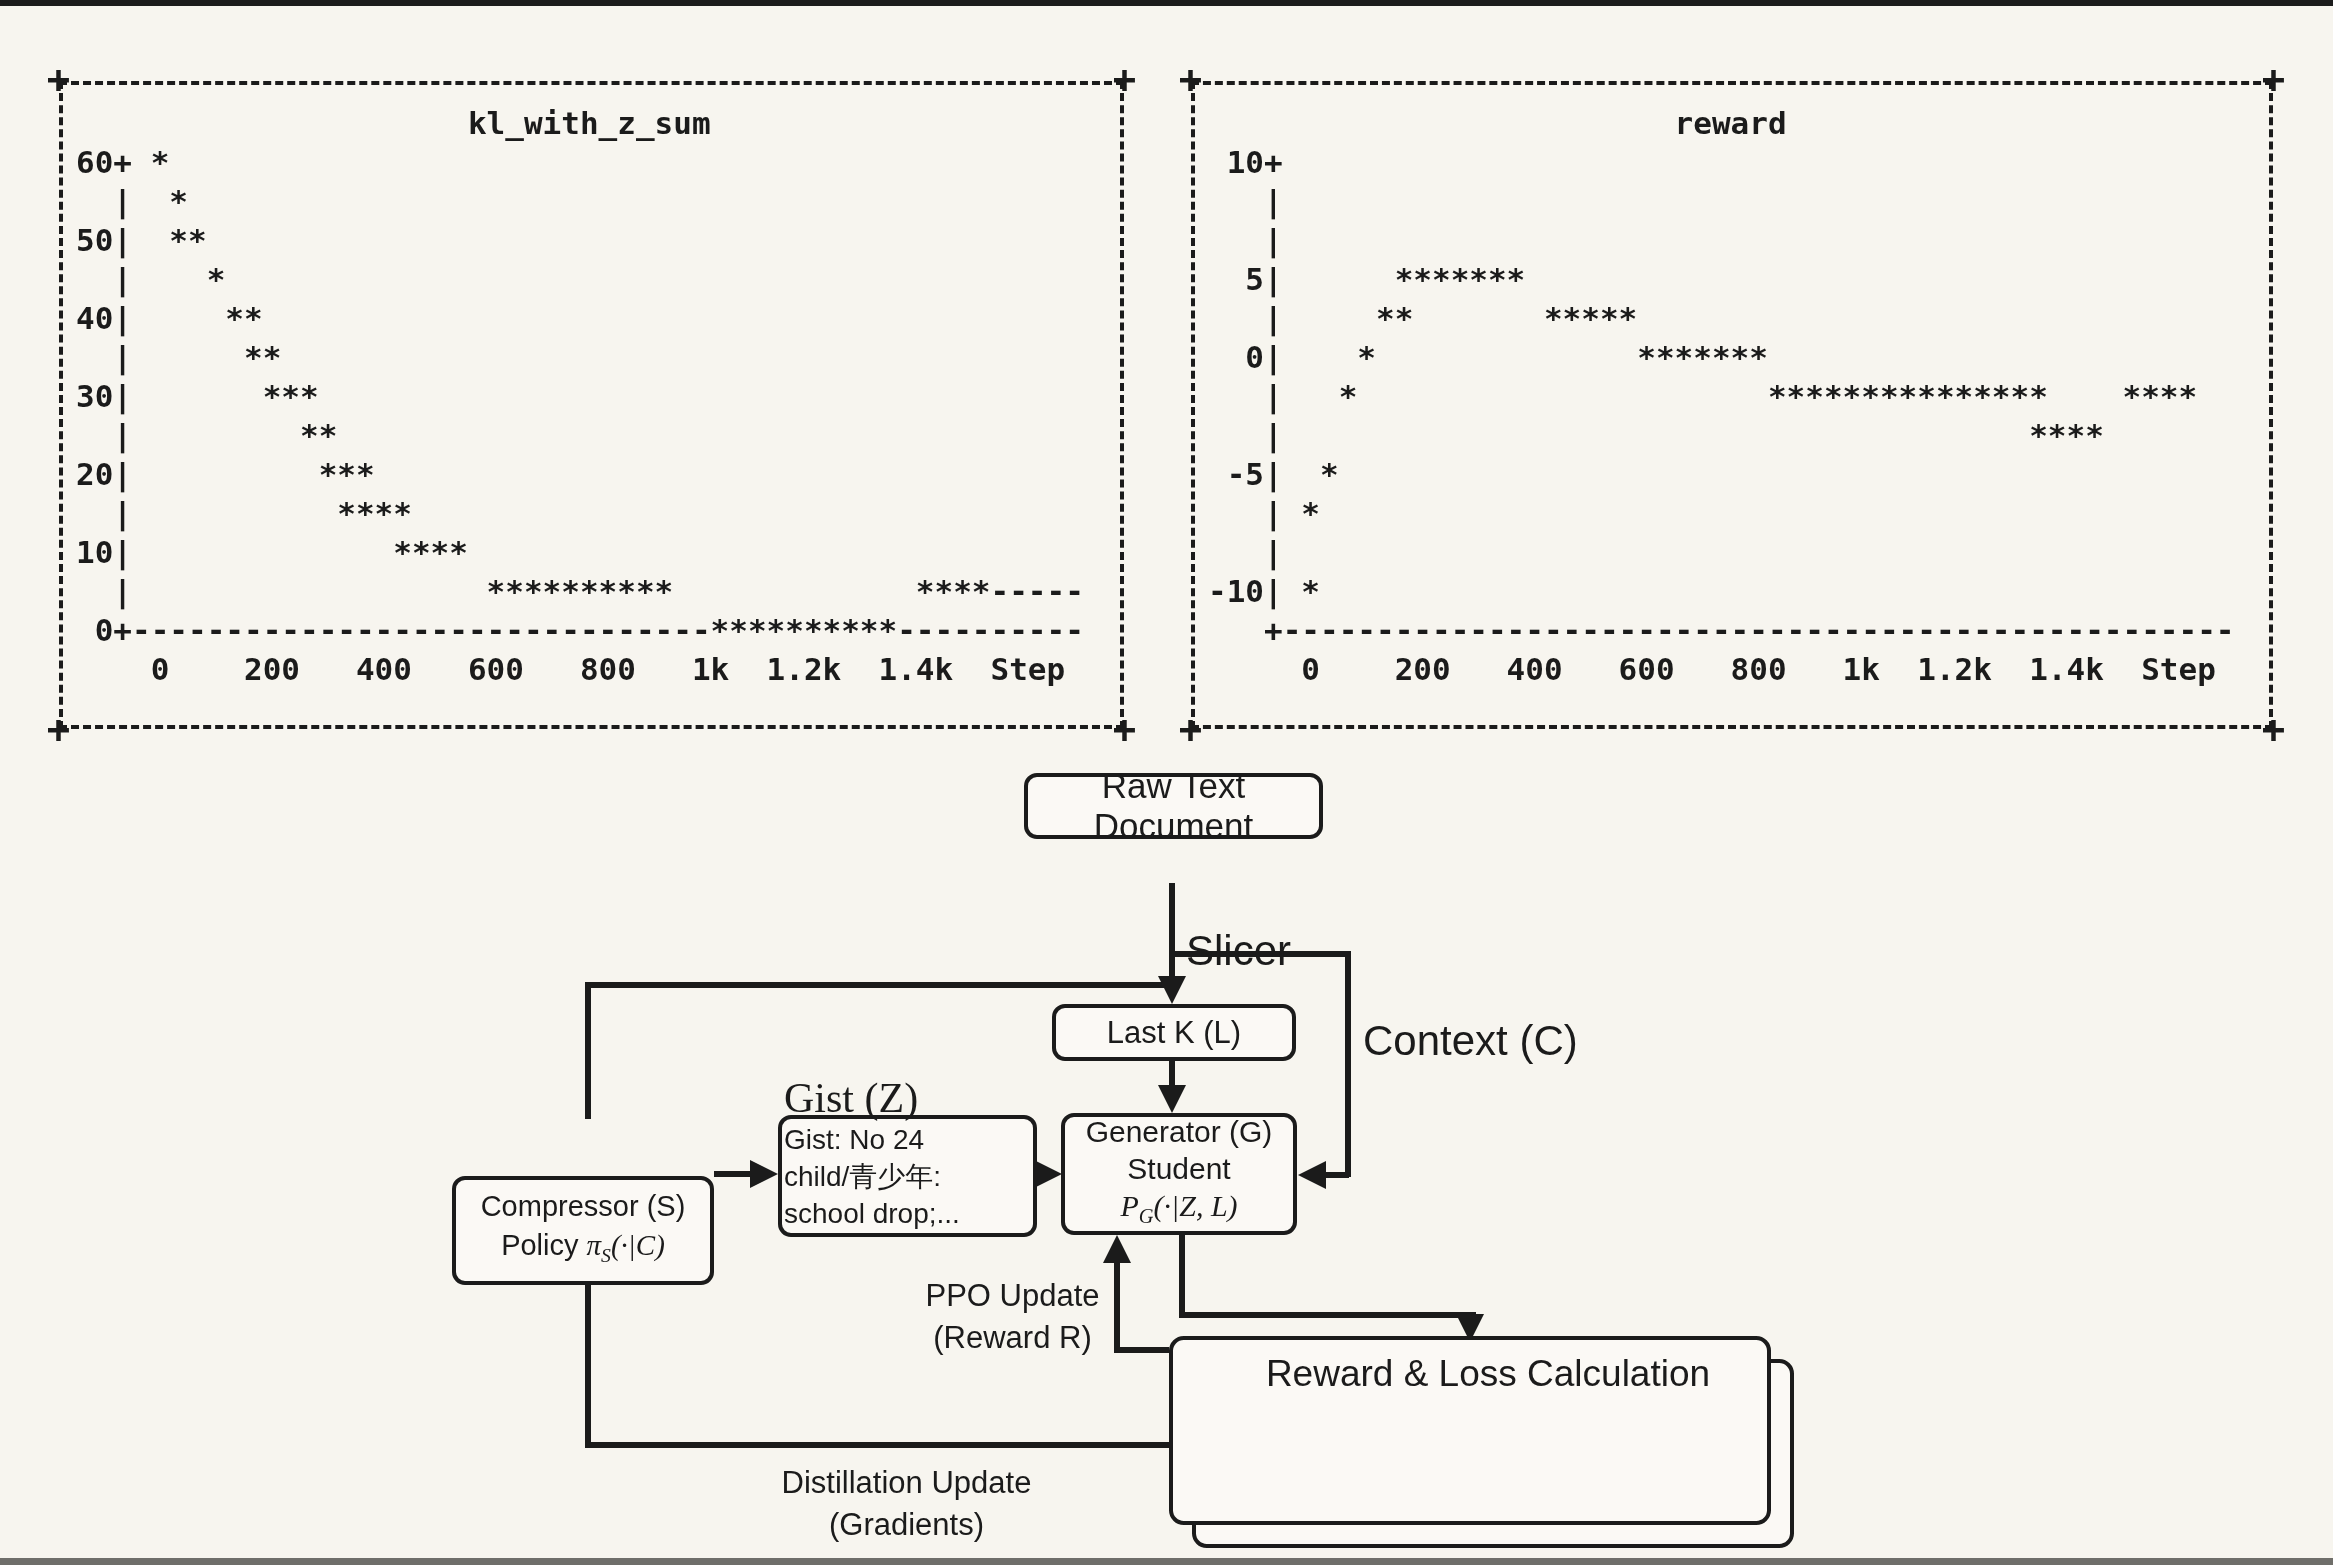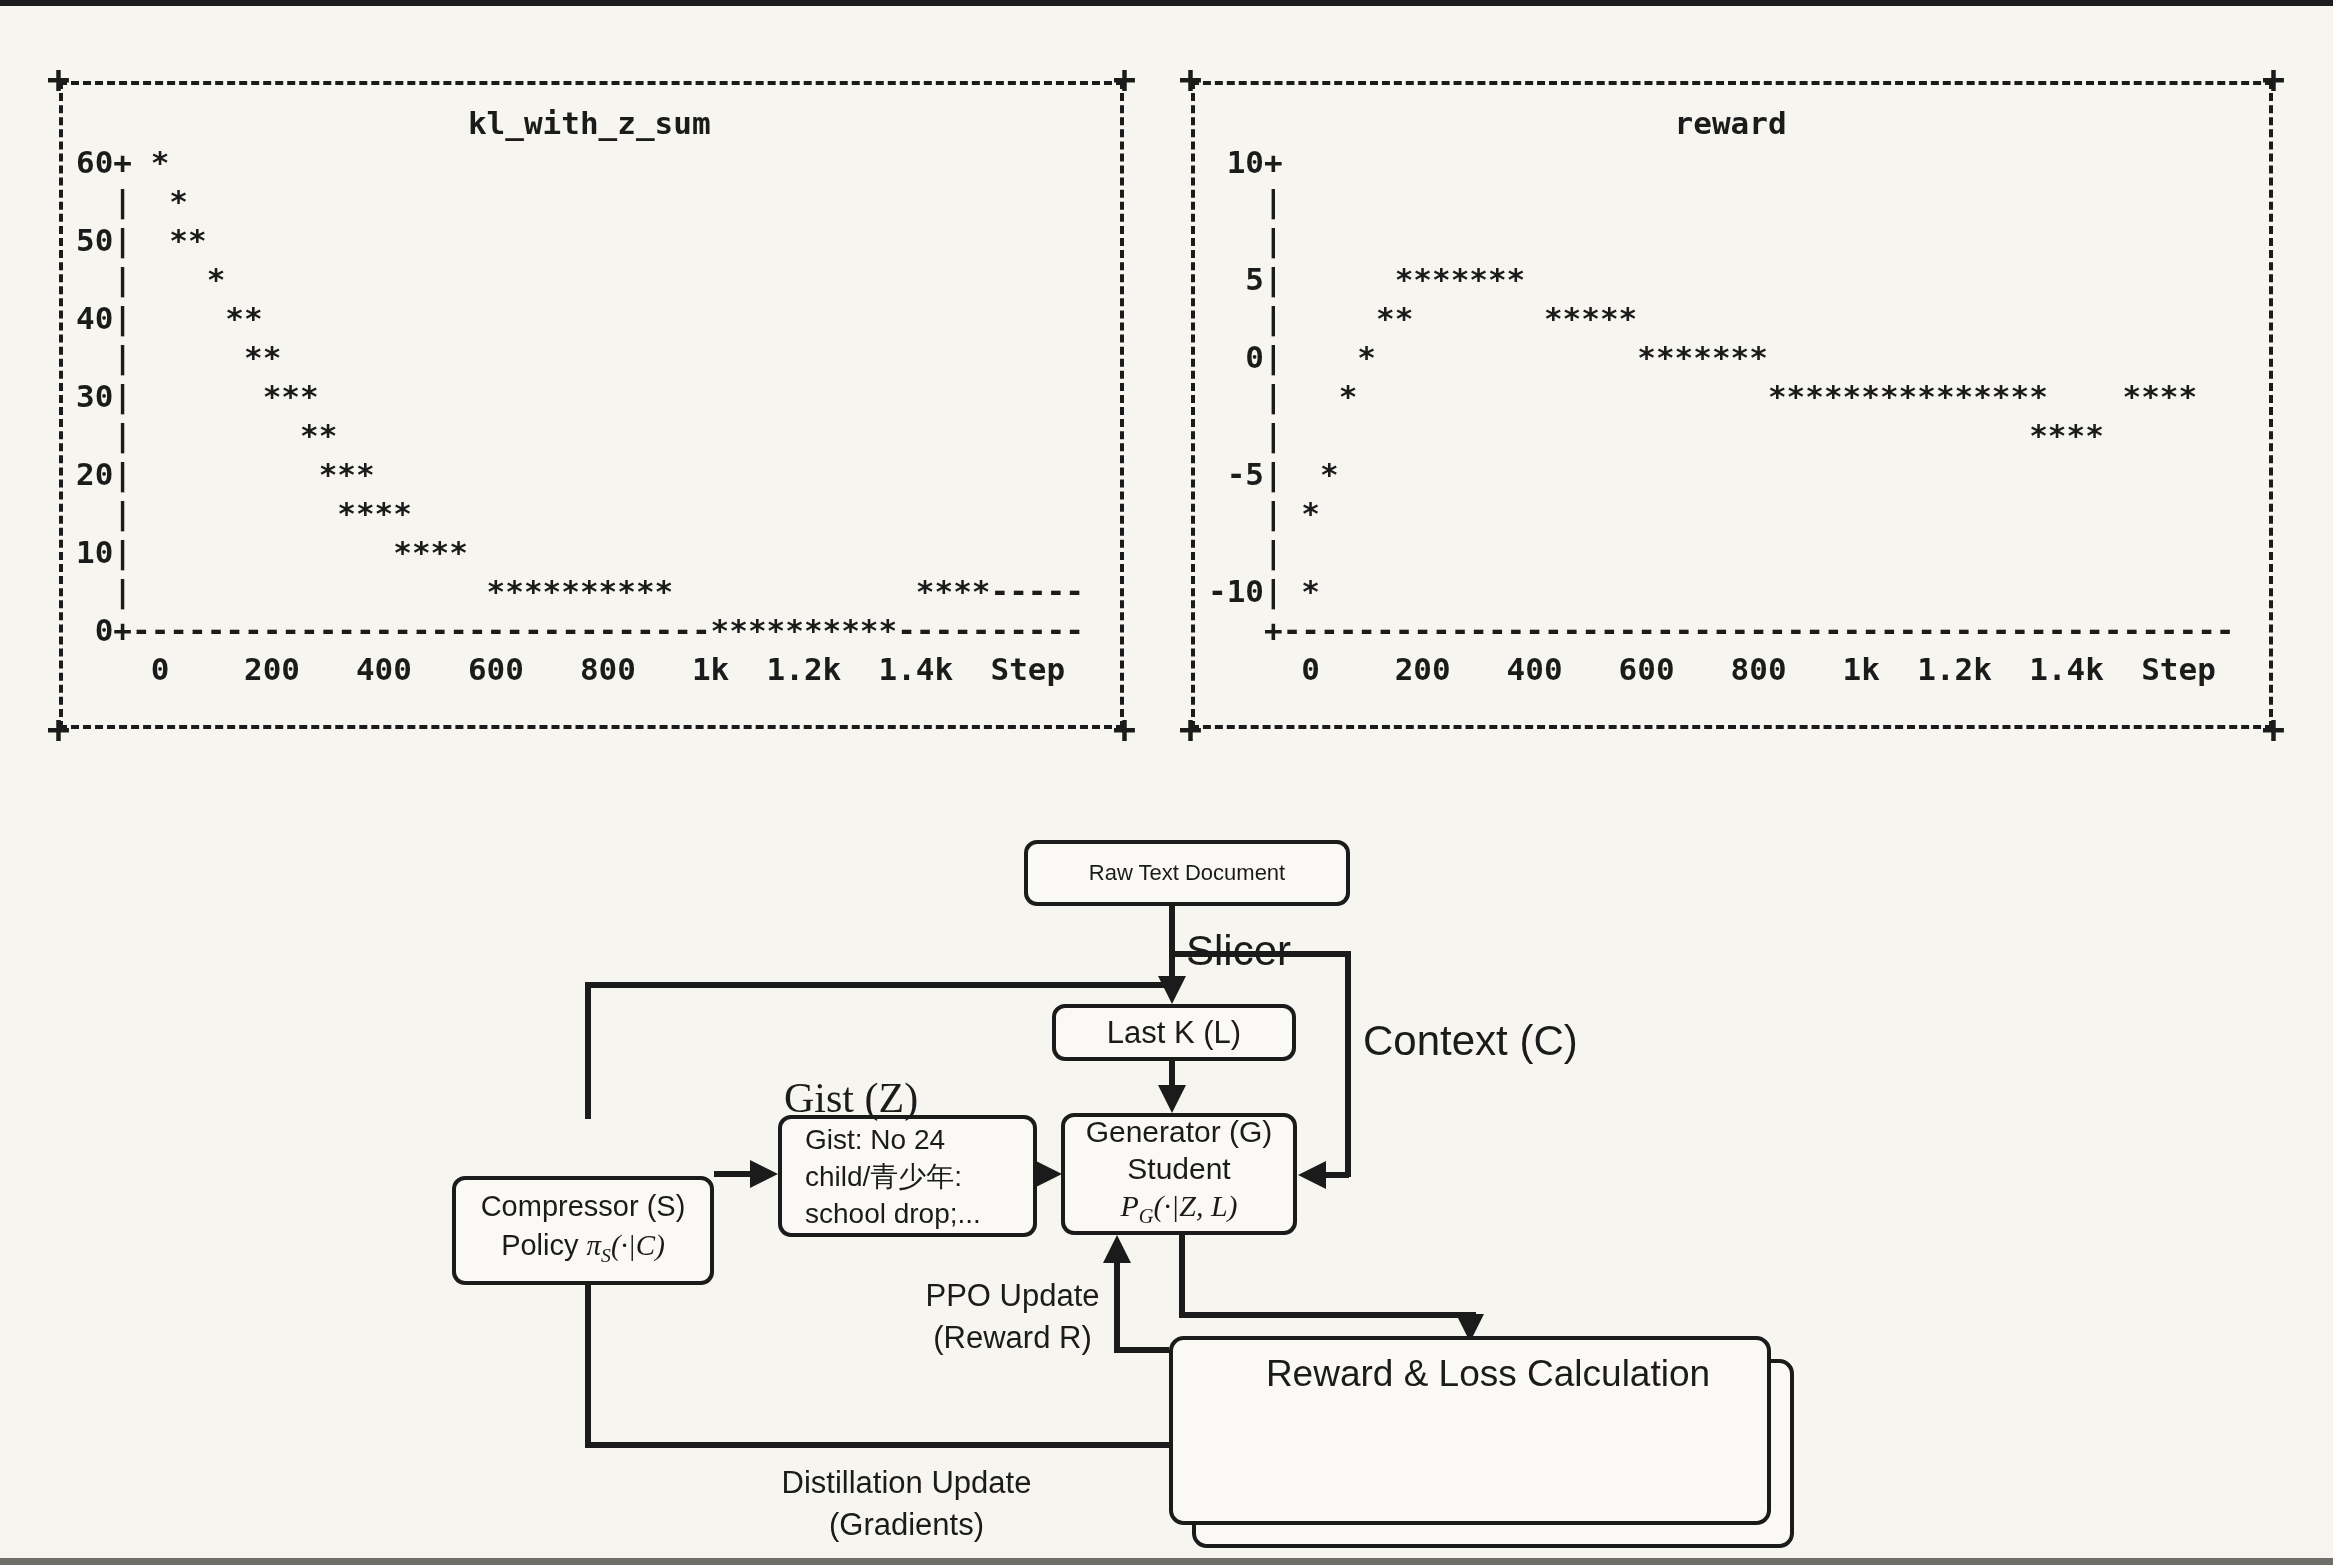--- a/index.html
+++ b/index.html
@@ -48,24 +48,24 @@
   .ah{position:absolute;width:0;height:0;}
   .ah-down{border-left:14px solid transparent;border-right:14px solid transparent;border-top:28px solid var(--ink);}
   .ah-up{border-left:14px solid transparent;border-right:14px solid transparent;border-bottom:28px solid var(--ink);}
   .ah-left{border-top:14px solid transparent;border-bottom:14px solid transparent;border-right:28px solid var(--ink);}
   .ah-right{border-top:14px solid transparent;border-bottom:14px solid transparent;border-left:28px solid var(--ink);}
   .dlabel{position:absolute;font-size:42px;color:var(--ink);white-space:nowrap;}
   .dlabel-block{position:absolute;font-size:31px;line-height:42px;text-align:center;color:var(--ink);}
   .math{font-family:"Liberation Serif",serif;font-style:italic;}
   .math sub{font-size:0.68em;font-style:italic;}
 
-  #raw-doc{left:1024px;top:840px;width:326px;height:66px;font-size:22px;}
+  #raw-doc{left:1024px;top:773px;width:299px;height:66px;font-size:35px;}
   #last-k{left:1052px;top:1004px;width:244px;height:57px;font-size:31px;}
   #generator{left:1061px;top:1113px;width:236px;height:122px;font-size:30px;line-height:37px;}
-  #gist-box{left:778px;top:1115px;width:259px;height:122px;font-size:28px;line-height:37px;align-items:flex-start;text-align:right;padding-left:23px;}
+  #gist-box{left:778px;top:1115px;width:259px;height:122px;font-size:28px;line-height:37px;align-items:flex-start;text-align:right;padding-left:2px;}
   #compressor{left:452px;top:1176px;width:262px;height:109px;font-size:29px;line-height:39px;}
   #reward-shadow{left:1192px;top:1359px;width:602px;height:189px;border-radius:14.8px;}
   #reward-main{
     left:1169px;top:1336px;width:602px;height:189px;border-radius:14.8px;
     justify-content:flex-start;align-items:stretch;text-align:left;
   }
   #reward-main .rtitle{font-size:37px;text-align:center;margin-top:13px;padding-left:36px;}
   #reward-main .rline{font-size:33px;margin:13px 0 0 57px;}
   #reward-main .rline .math{font-size:34px;}
 </style>

